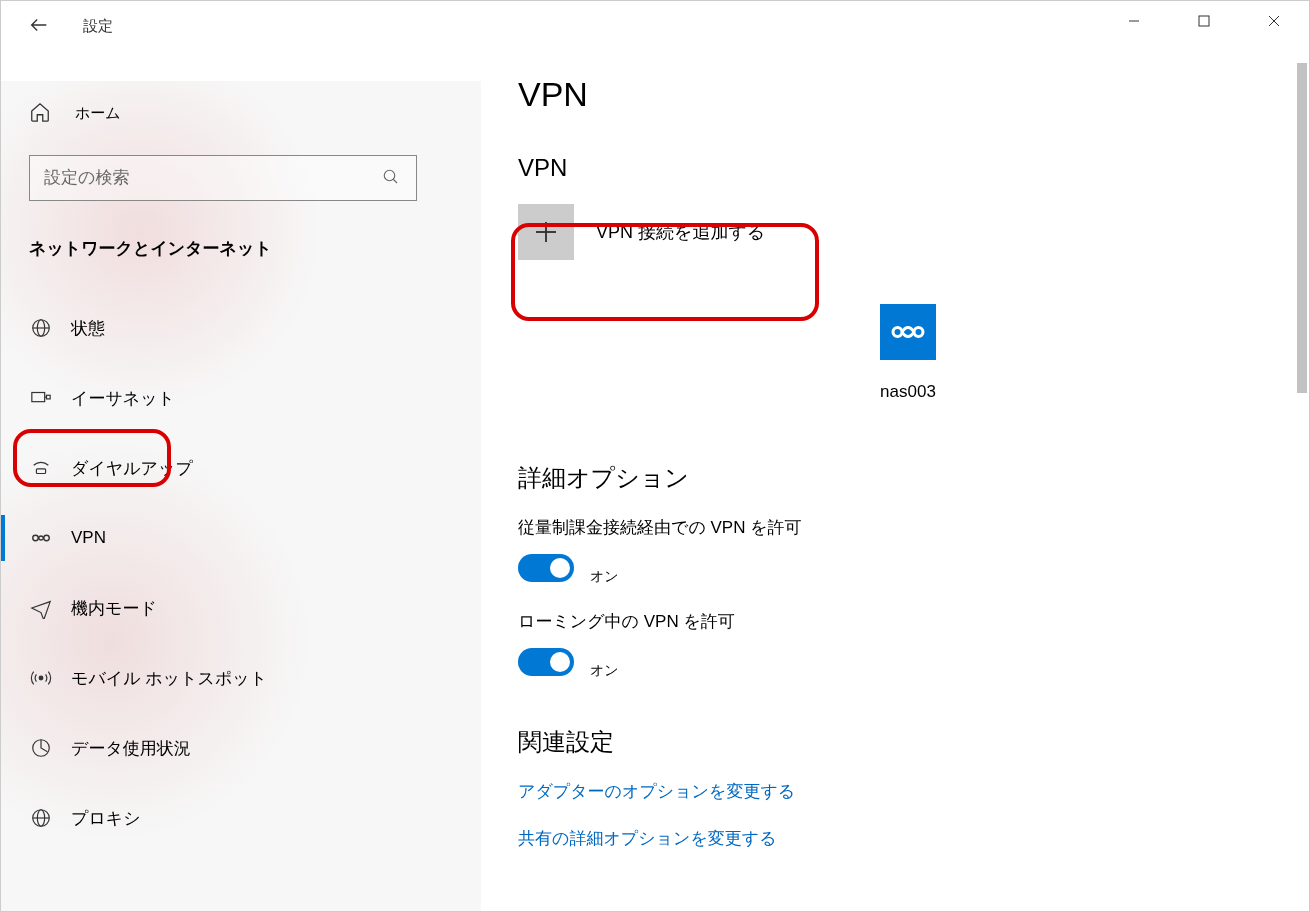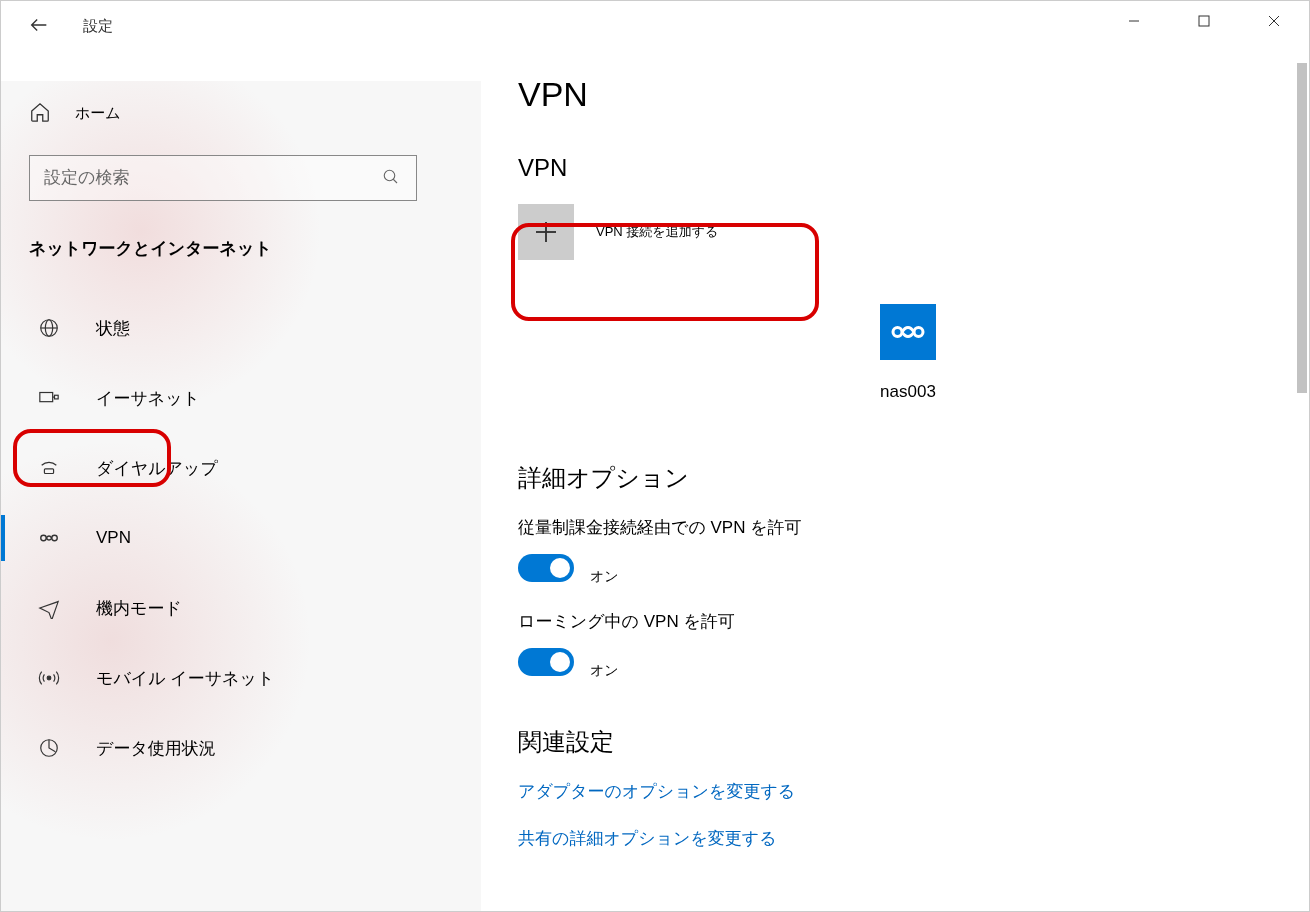--- a/index.html
+++ b/index.html
@@ -21,35 +21,35 @@
   .home-item .ico { width: 24px; height: 24px; }
   
   .search-box { position: absolute; top: 74px; left: 28px; width: 388px; height: 46px; border: 1px solid #888; background: rgba(255,255,255,0.4); display: flex; align-items: center; padding: 0 14px; }
   .search-box input { flex: 1; border: none; background: transparent; font-size: 17px; outline: none; color: #555; }
   .search-box input::placeholder { color: #666; }
   .search-ico { width: 20px; height: 20px; color: #666; }
   
   .category-title { position: absolute; top: 156px; left: 28px; font-size: 17px; font-weight: 600; }
   
   .nav-list { position: absolute; top: 212px; left: 0; width: 480px; }
-  .nav-item { display: flex; align-items: center; gap: 35px; height: 70px; padding-left: 36px; font-size: 17px; position: relative; }
+  .nav-item { display: flex; align-items: center; gap: 18px; height: 70px; padding-left: 28px; font-size: 17px; position: relative; }
   .nav-item.selected::before { content: ""; position: absolute; left: 0; top: 12px; bottom: 12px; width: 4px; background: #0078d4; }
   .nav-item .ico { width: 24px; height: 24px; display: flex; align-items: center; justify-content: center; }
   
   .highlight { position: absolute; border: 4px solid #d80000; border-radius: 18px; pointer-events: none; }
   .hl-vpn { top: 428px; left: 12px; width: 158px; height: 58px; }
   .hl-add { top: 222px; left: 510px; width: 308px; height: 98px; }
   
   .main { position: absolute; top: 70px; left: 517px; width: 780px; height: 840px; }
   .page-h1 { font-size: 34px; font-weight: 400; margin-top: 4px; margin-bottom: 40px; }
   .section-h2 { font-size: 24px; font-weight: 400; margin-top: 28px; margin-bottom: 22px; }
   
   .add-vpn { display: flex; align-items: center; gap: 22px; margin-top: 4px; }
   .add-tile { width: 56px; height: 56px; background: #ccc; display: flex; align-items: center; justify-content: center; font-size: 30px; color: #333; }
-  .add-label { font-size: 13px; }
+  .add-label { font-size: 18px; }
   
   .vpn-conn { display: flex; align-items: center; gap: 22px; margin-top: 44px; flex-direction: column; }
   .vpn-tile { width: 56px; height: 56px; background: #0078d4; display: flex; align-items: center; justify-content: center; }
   .vpn-tile svg { width: 36px; height: 36px; }
   .vpn-name { font-size: 17px; }
   
   .opt-row { margin-top: 16px; }
   .opt-label { font-size: 17px; margin-bottom: 10px; }
   .toggle-wrap { display: flex; align-items: center; gap: 16px; }
   .toggle { width: 56px; height: 28px; background: #0078d4; border-radius: 14px; position: relative; }
@@ -161,30 +161,40 @@
       </span>
       <span>機内モード</span>
     </div>
     <div class="nav-item">
       <span class="ico">
         <svg width="22" height="22" viewBox="0 0 24 24" fill="none" stroke="#333" stroke-width="1.3">
             <circle cx="12" cy="12" r="2" fill="#333"></circle>
             <path d="M7 8a7 7 0 0 0 0 8M17 8a7 7 0 0 1 0 8M4 5a11 11 0 0 0 0 14M20 5a11 11 0 0 1 0 14"></path>
           </svg>
       </span>
-      <span>モバイル イーサネット</span>
+      <span>モバイル ホットスポット</span>
     </div>
     <div class="nav-item">
       <span class="ico">
         <svg width="22" height="22" viewBox="0 0 24 24" fill="none" stroke="#333" stroke-width="1.3">
             <circle cx="12" cy="12" r="9"></circle>
             <path d="M12 3v9l7 4"></path>
           </svg>
       </span>
       <span>データ使用状況</span>
+    </div>
+    <div class="nav-item">
+      <span class="ico">
+        <svg width="22" height="22" viewBox="0 0 24 24" fill="none" stroke="#333" stroke-width="1.3">
+            <circle cx="12" cy="12" r="9"></circle>
+            <ellipse cx="12" cy="12" rx="4" ry="9"></ellipse>
+            <line x1="3" y1="12" x2="21" y2="12"></line>
+          </svg>
+      </span>
+      <span>プロキシ</span>
     </div>
   </div>
 </div>
 
 <div class="main">
   <h1 class="page-h1">VPN</h1>
 
   <h2 class="section-h2">VPN</h2>
 
   <div class="add-vpn">

